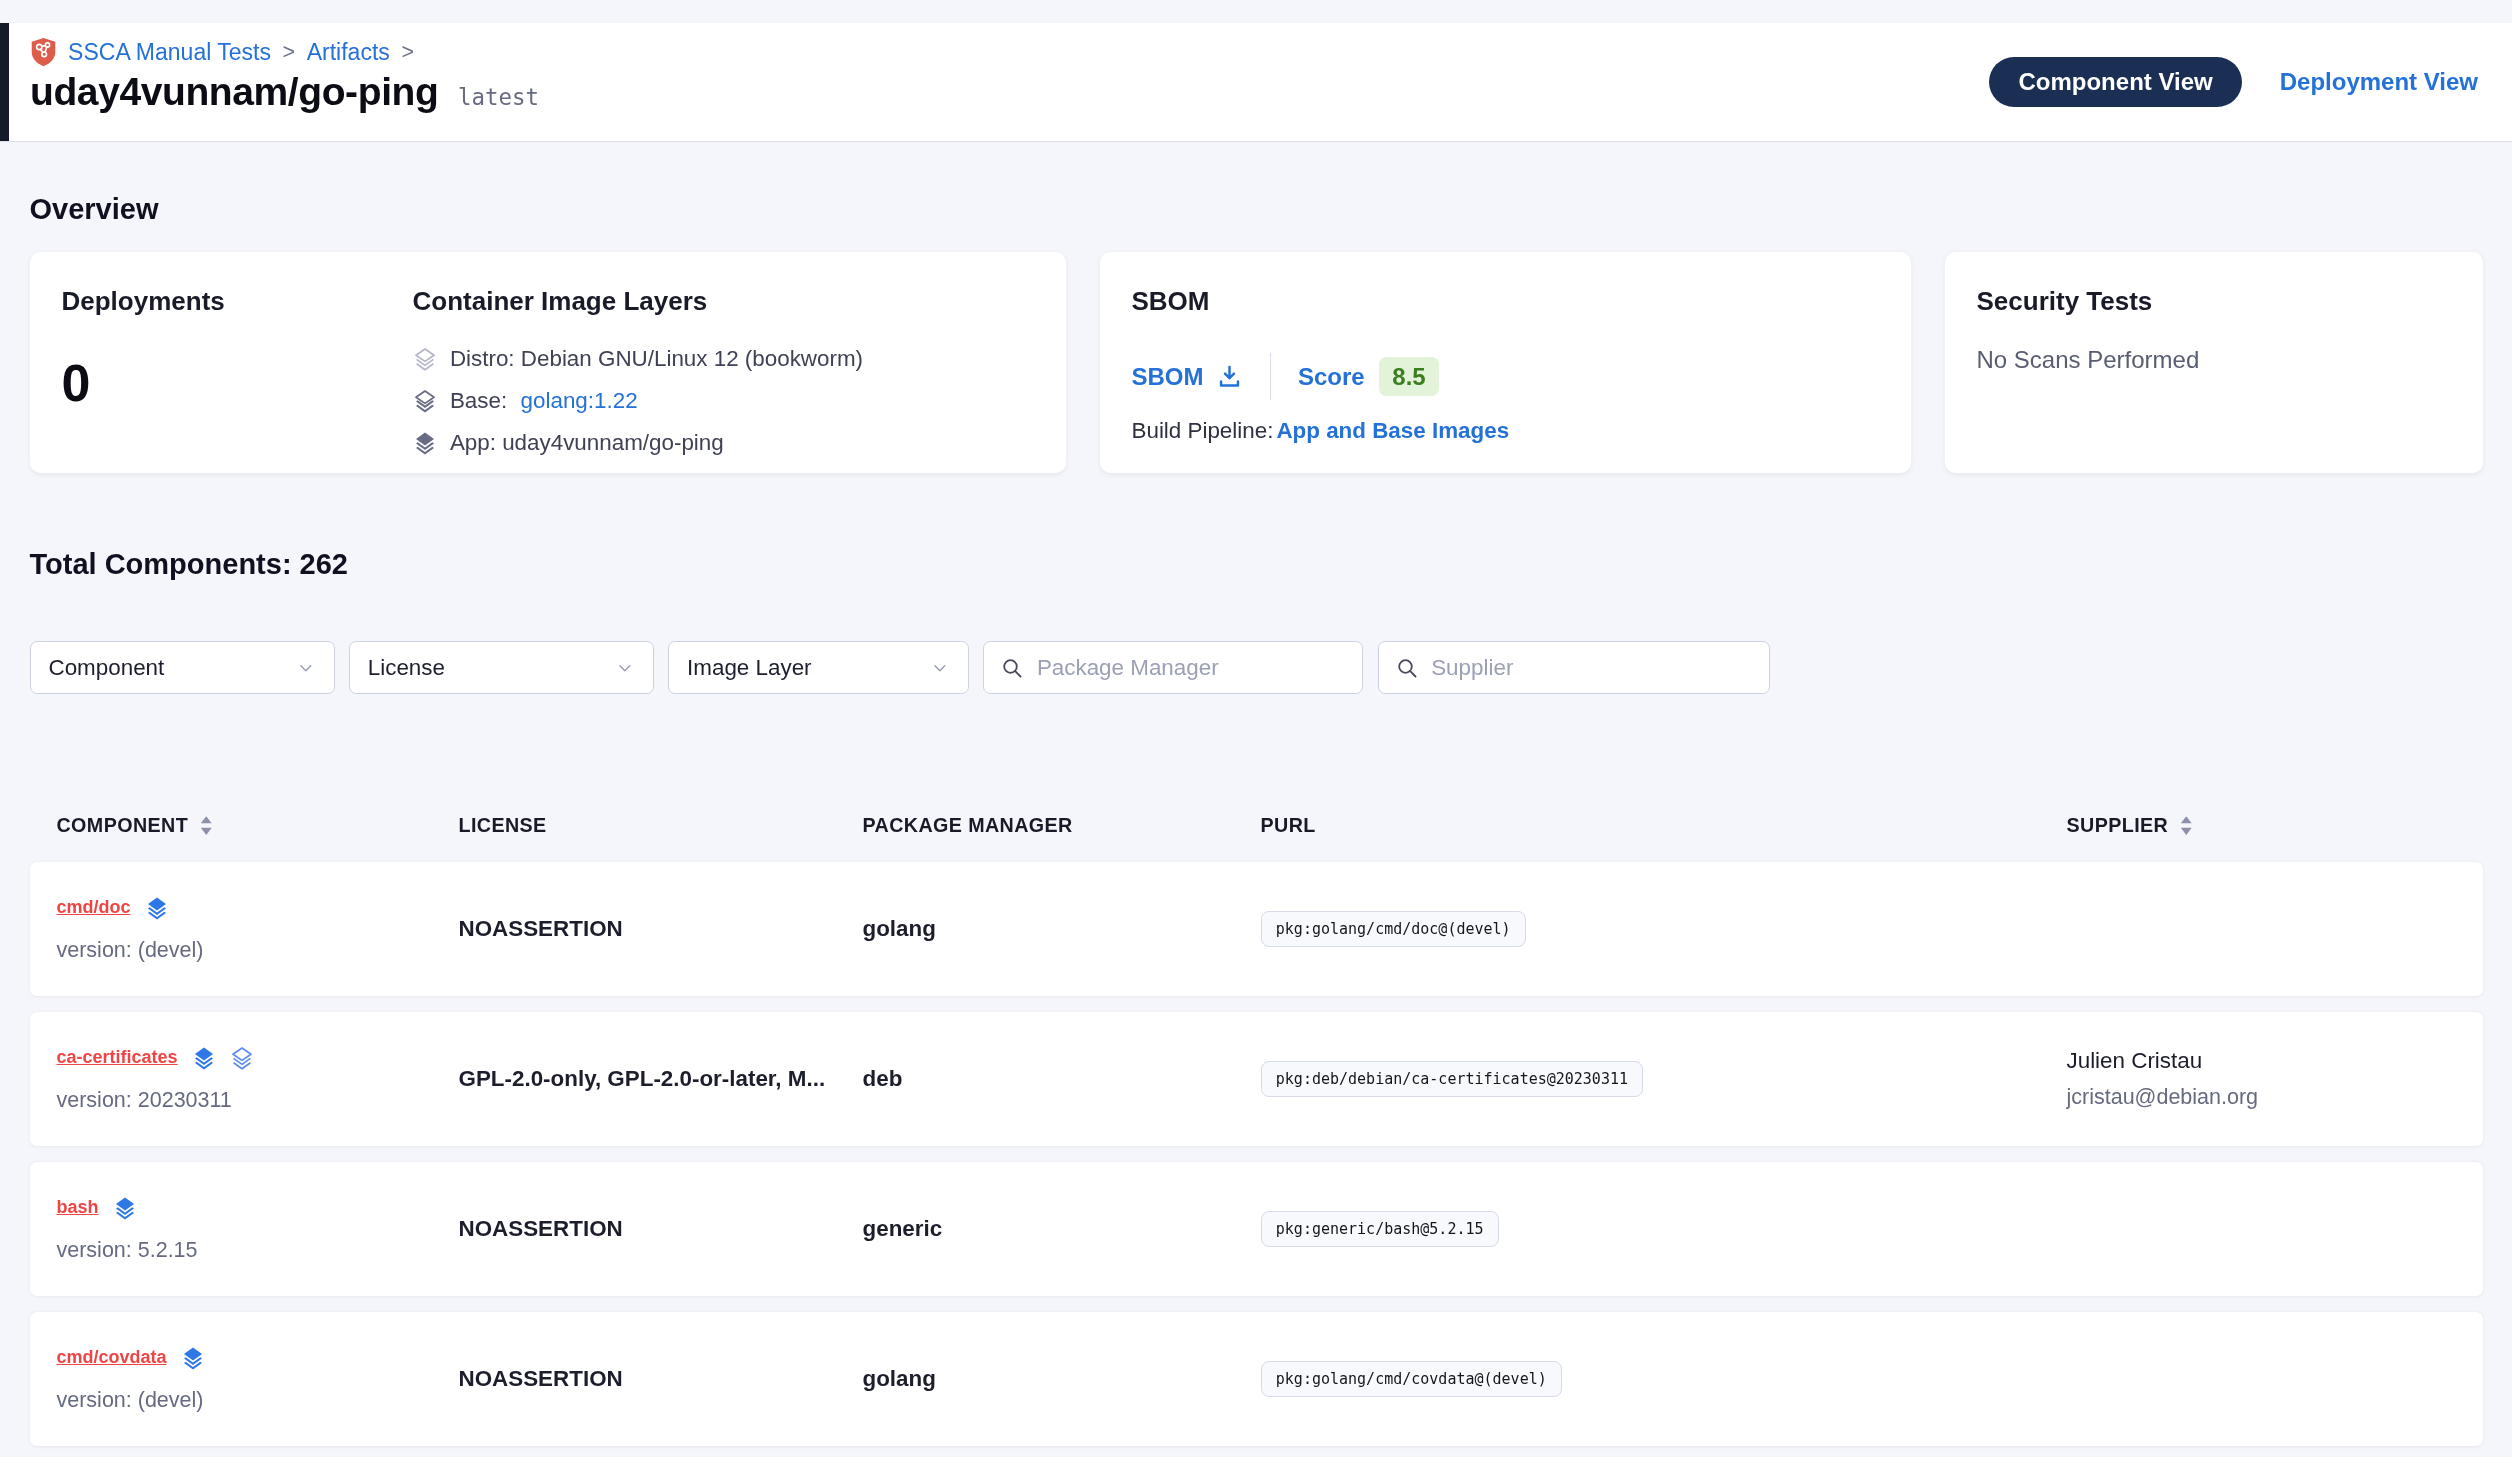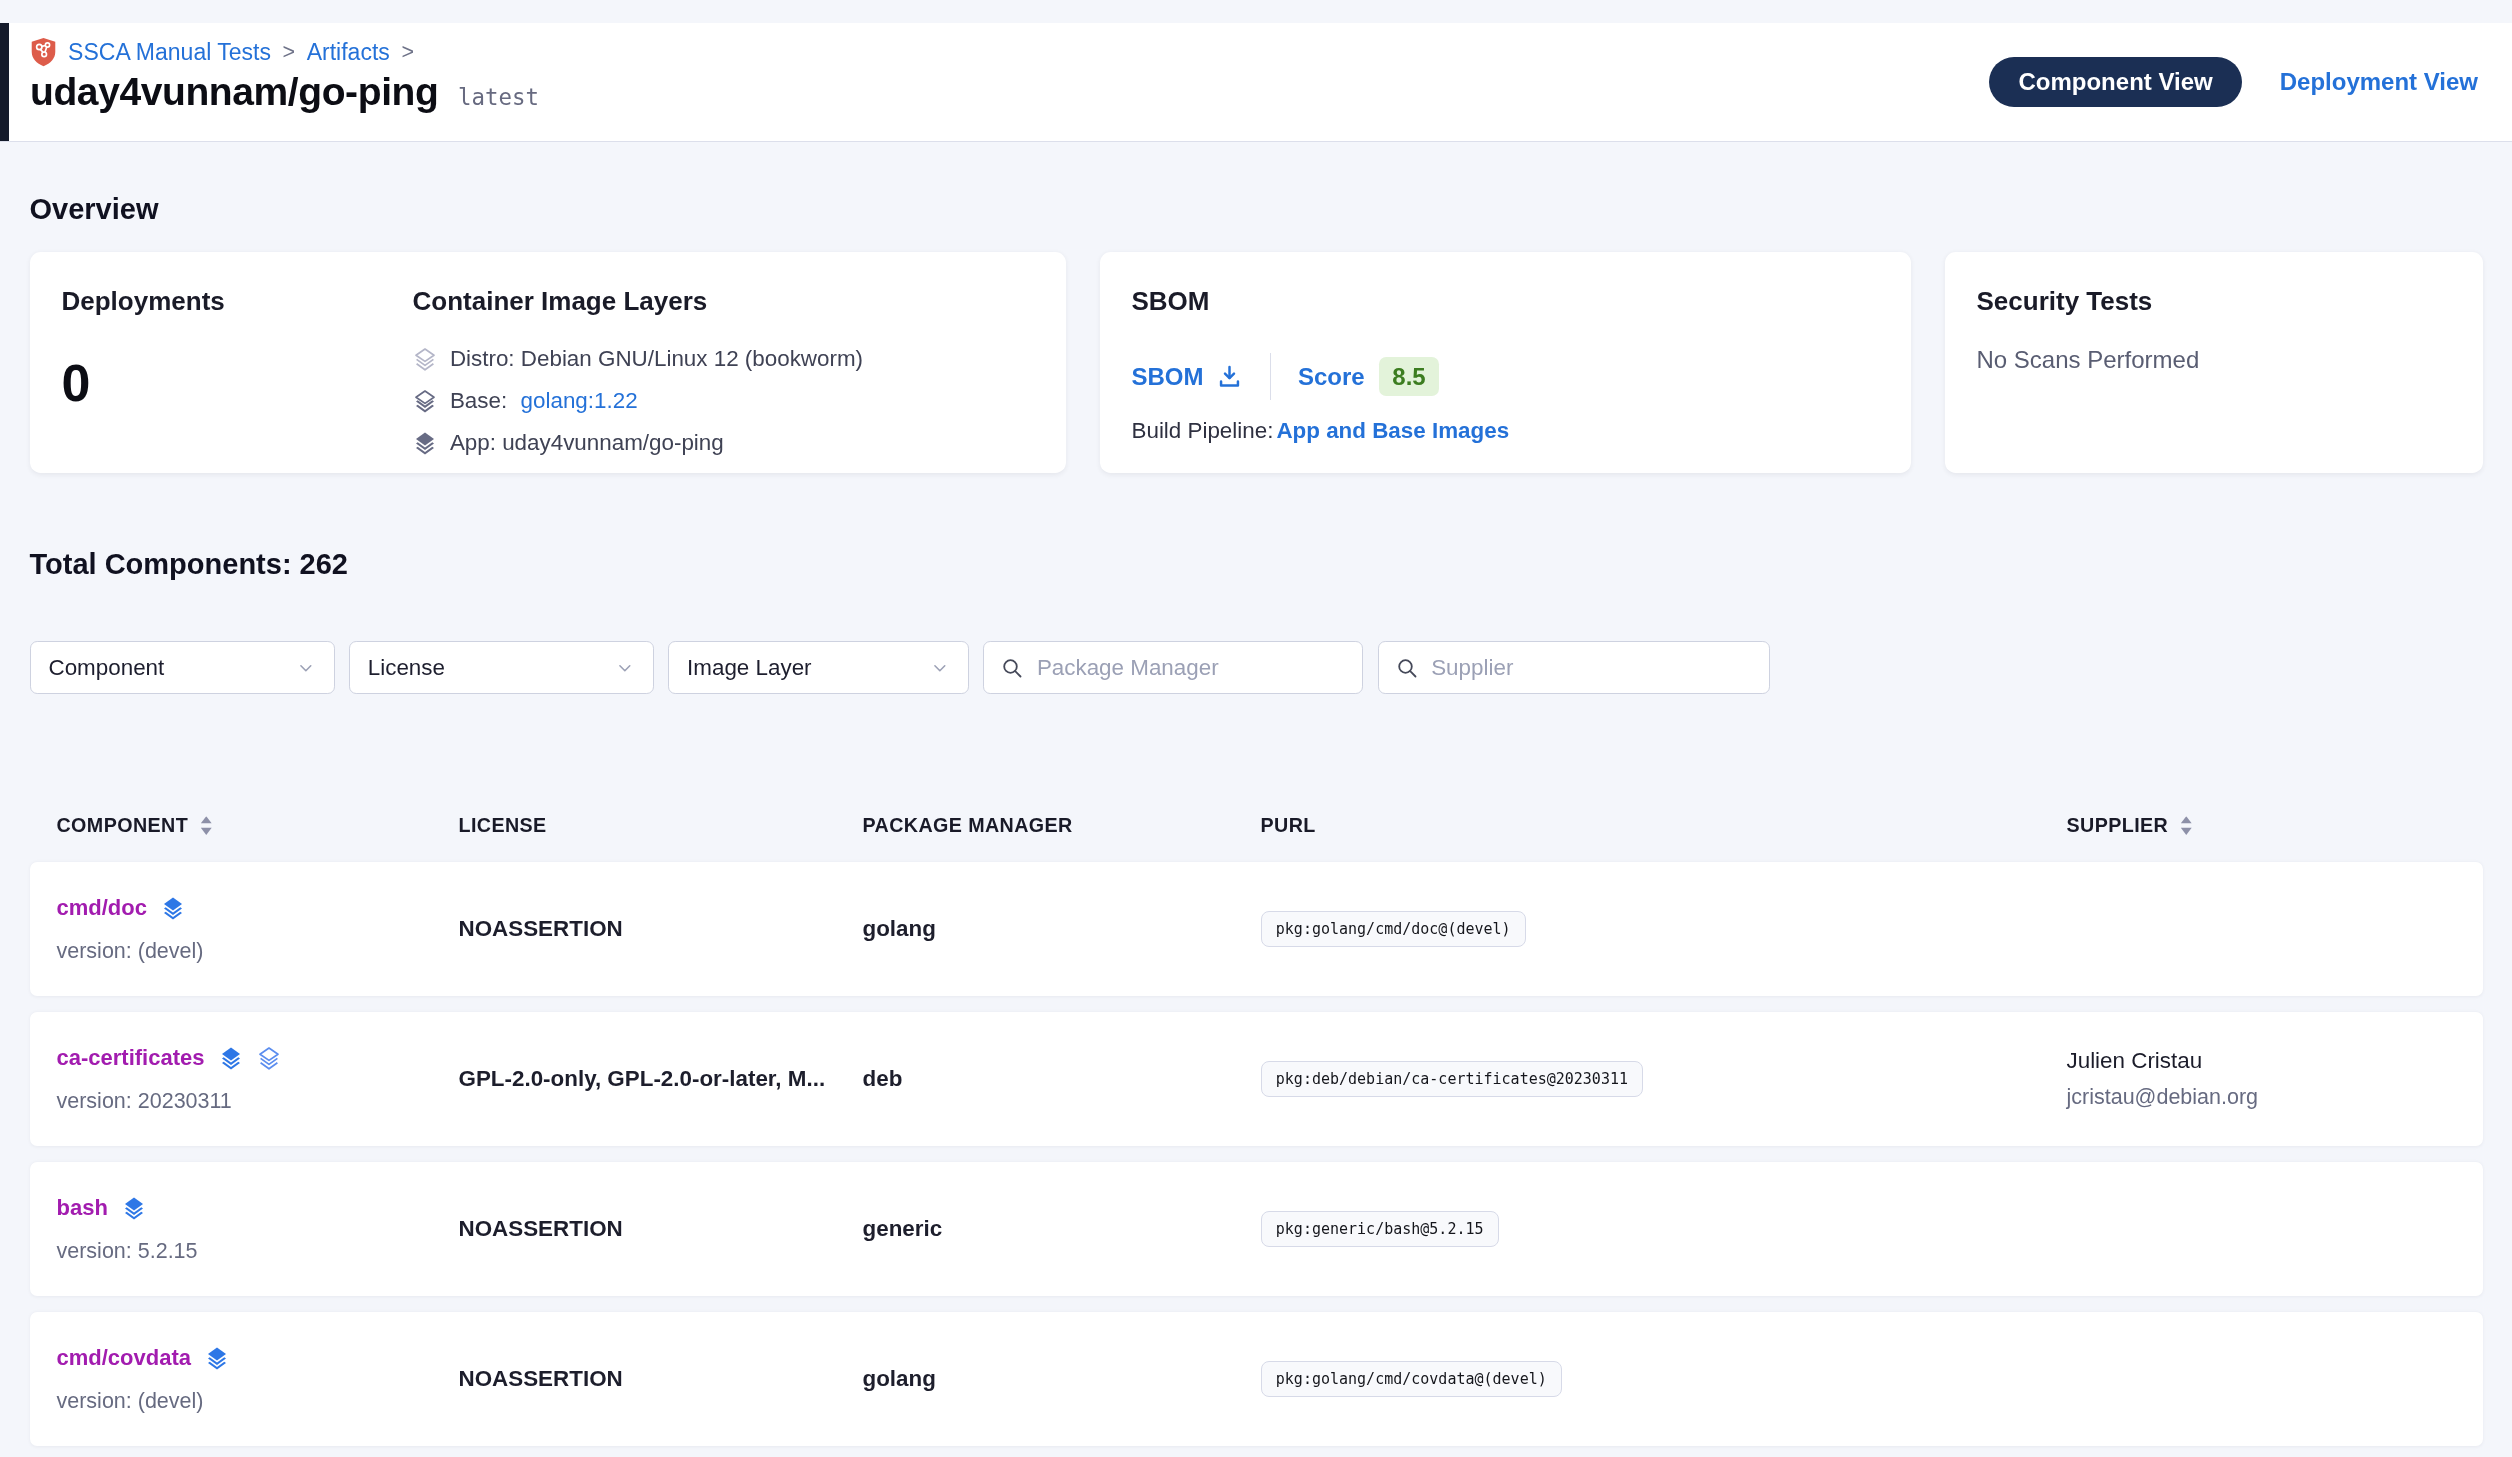--- a/index.html
+++ b/index.html
@@ -105,21 +105,21 @@
   .th-sort { display:flex; align-items:center; gap:11.6px; cursor:pointer; }
   .sort-ic { color:#8d90a8; }
   .rows { position:absolute; left:29.5px; right:29.5px; top:862px; display:flex; flex-direction:column; gap:16px; }
   .trow {
     height:134px; background:#ffffff; border-radius:7.2px;
     box-shadow:0 0.9px 3.6px rgba(40,41,61,.06);
     padding-left:27px;
   }
   .comp-cell { display:flex; flex-direction:column; gap:18px; }
   .comp-name-line { display:flex; align-items:center; gap:14.3px; }
-  .comp-name { font-size:22px; font-weight:700; color:#a21caf; }
+  .comp-name { font-size:18px; font-weight:700; color:#ef4444;text-decoration:underline; }
   .row-layer-ic { color:#2e77e6; }
   .row-layer-ic.outline { color:#5b8def; }
   .comp-version { font-size:21.5px; color:#666a80; }
   .cell-text { font-size:22.4px; color:#1d1e2c; white-space:nowrap;font-weight:bold; }
   .purl-chip {
     display:inline-block; font-family:"DejaVu Sans Mono", monospace; font-size:15px; color:#15161c;
     background:#f8f9fc; border:1.8px solid #d7dae8; border-radius:8px; padding:8px 14.3px;
     justify-self:start; white-space:nowrap;
   }
   .supplier-cell { display:flex; flex-direction:column; gap:11.6px; }

